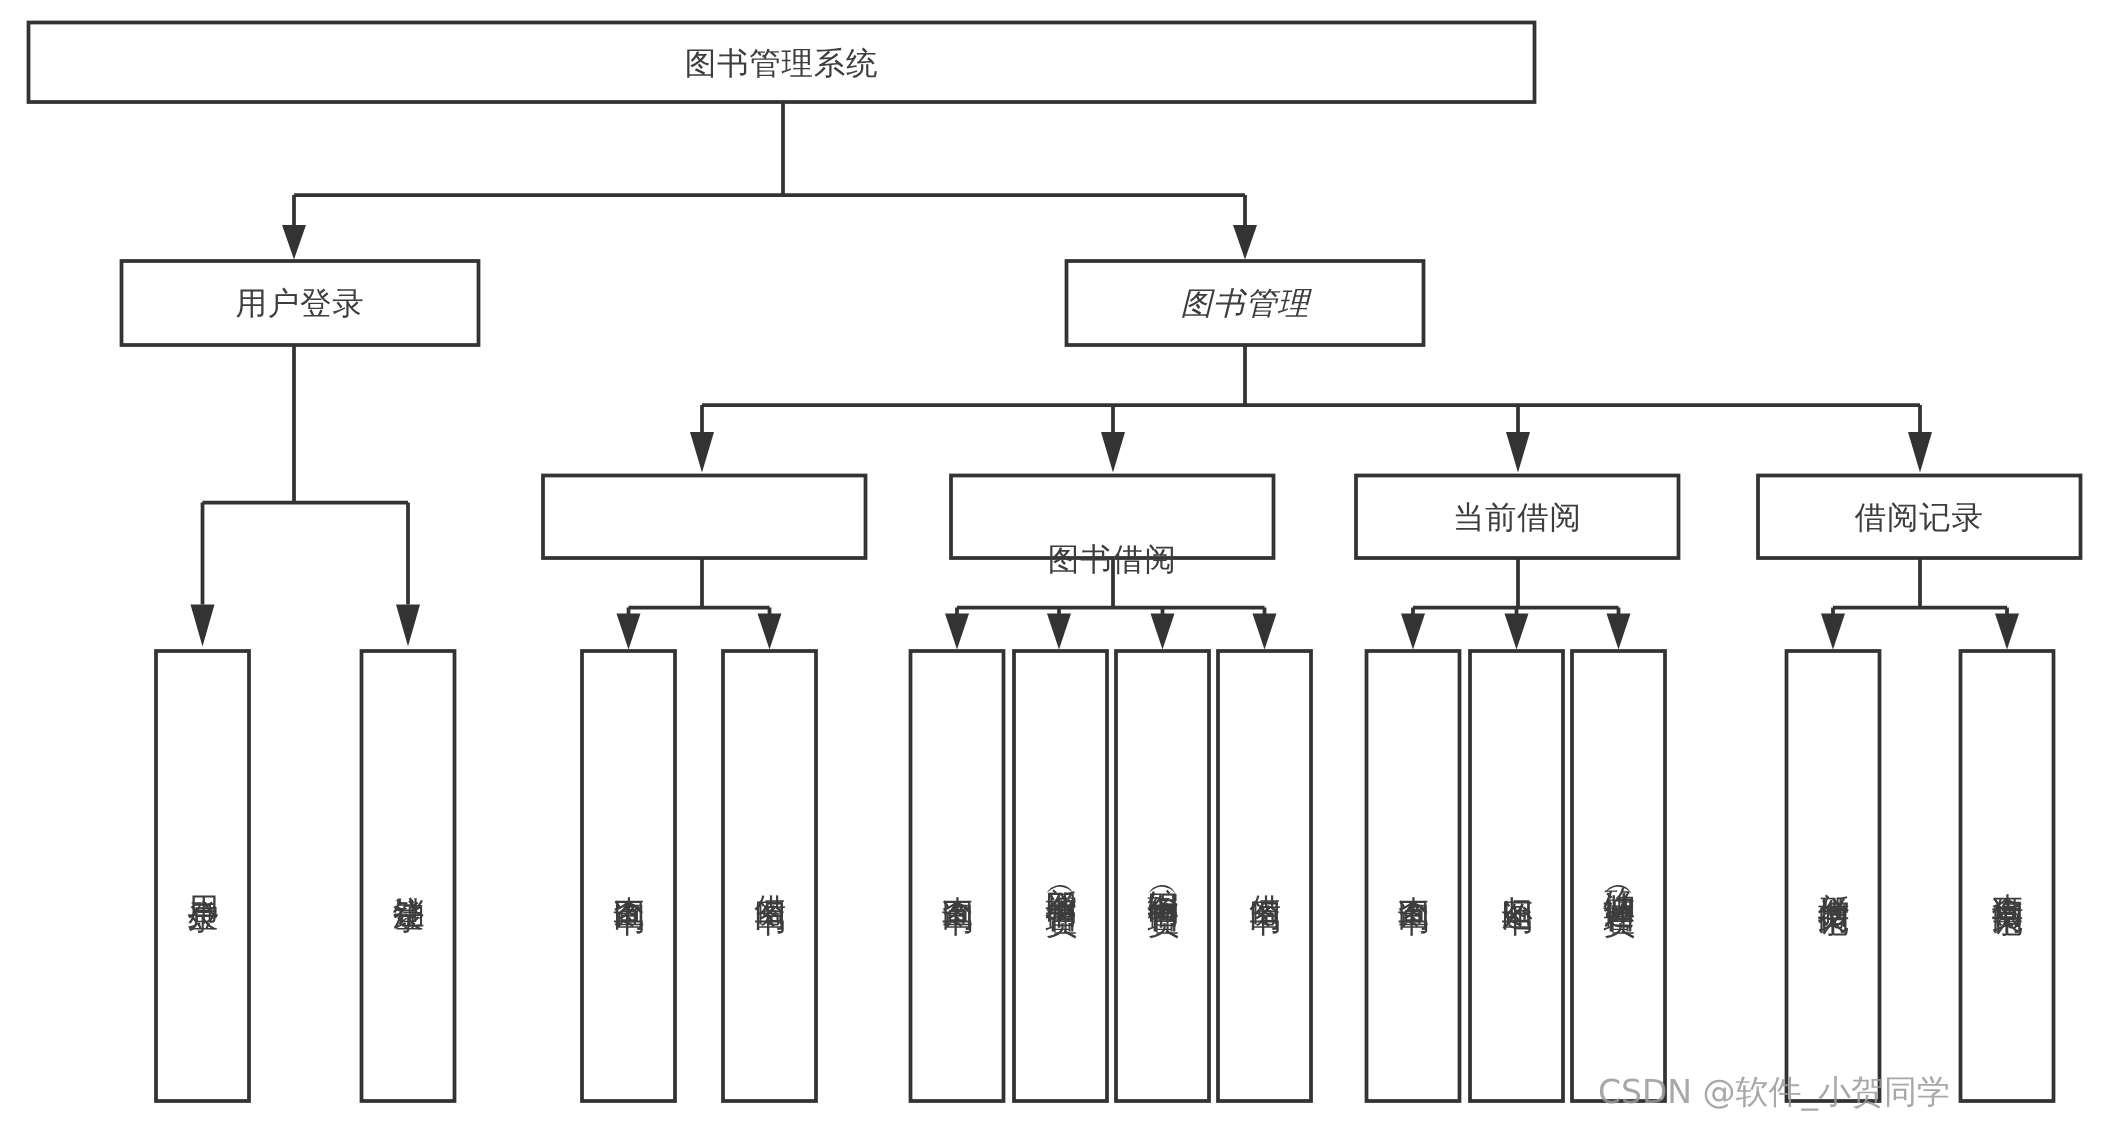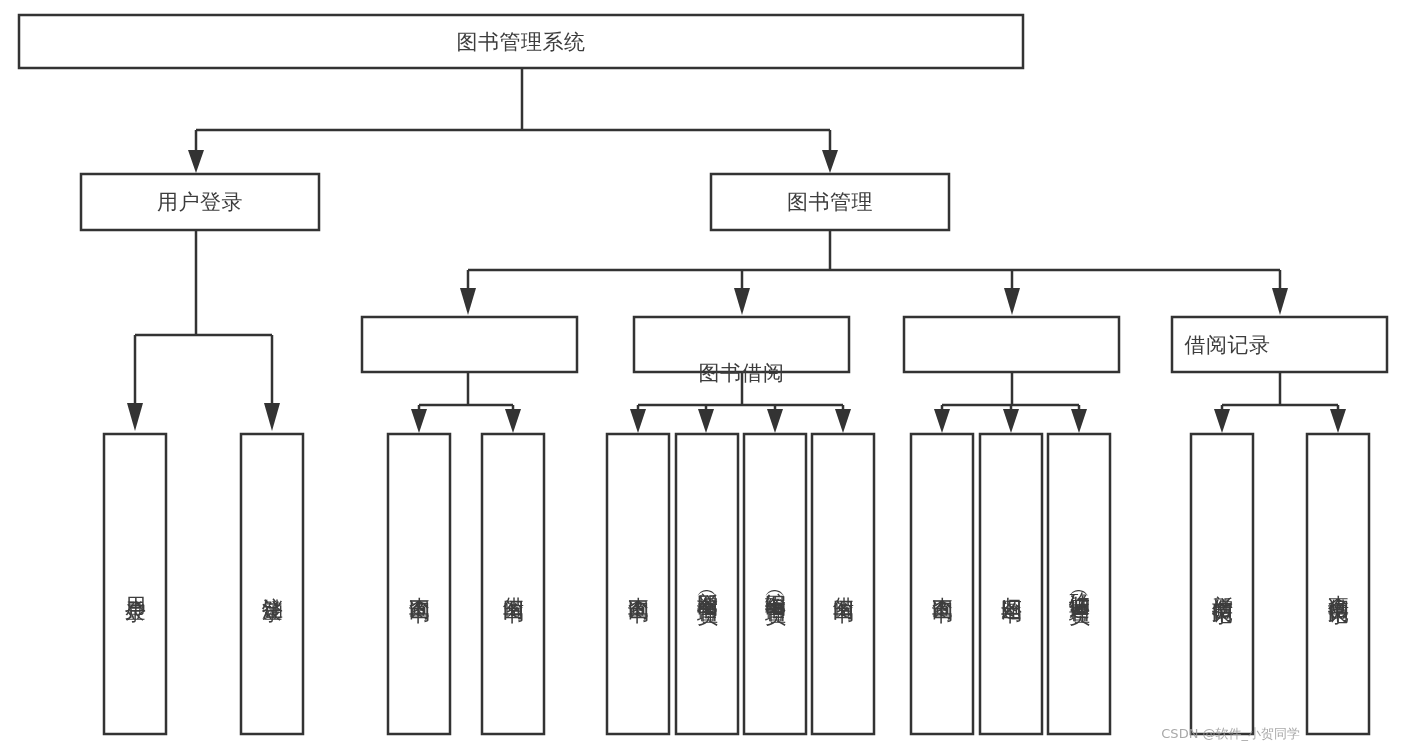--- a/index.html
+++ b/index.html
@@ -62,21 +62,21 @@
     writing-mode: vertical-rl;
     text-orientation: upright;
     letter-spacing: 2px;
     line-height: 1;
     pointer-events: none;
   }
   #watermark {
     position: absolute;
     right: 8px;
     bottom: 4px;
-    font-size: 13px;
+    font-size: 22px;
     color: #9a9a9a;
     opacity: 0.85;
     white-space: nowrap;
     pointer-events: none;
   }
 </style>
 </head>
 <body>
 
 <div id="diagram-root">
@@ -170,24 +170,25 @@
     <rect class="node-box" x="1048" y="434" width="62" height="300"></rect>
 
     <rect class="node-box" x="1191" y="434" width="62" height="300"></rect>
     <rect class="node-box" x="1307" y="434" width="62" height="300"></rect>
 
   </svg>
 
   <div class="node-label-h" style="left:19px; top:15px; width:1004px; height:53px;">图书管理系统</div>
 
   <div class="node-label-h" style="left:81px; top:174px; width:238px; height:56px;">用户登录</div>
-  <div class="node-label-h" style="left:711px; top:174px; width:238px; height:56px;">图书管理</div>
+  <div class="node-label-h" style="left:711px; top:174px; width:238px; height:56px;font-style:italic;">图书管理</div>
 
   <div class="node-label-h" style="left:634px; top:317px; width:215px; height:55px;margin-top:28px;">图书借阅</div>
-  <div class="node-label-h" style="left:1120px; top:317px; width:215px; height:55px;">借阅记录</div>
+  <div class="node-label-h" style="left:904px; top:317px; width:215px; height:55px;">当前借阅</div>
+  <div class="node-label-h" style="left:1172px; top:317px; width:215px; height:55px;">借阅记录</div>
 
   <div class="node-label-v" style="left:104px; top:434px; width:62px; height:300px;">用户登录</div>
   <div class="node-label-v" style="left:241px; top:434px; width:62px; height:300px;">注销登录</div>
 
   <div class="node-label-v" style="left:388px; top:434px; width:62px; height:300px;">查询图书</div>
   <div class="node-label-v" style="left:482px; top:434px; width:62px; height:300px;">借阅图书</div>
 
   <div class="node-label-v" style="left:607px; top:434px; width:62px; height:300px;">查询图书</div>
   <div class="node-label-v" style="left:676px; top:434px; width:62px; height:300px;">新增图书（管理员）</div>
   <div class="node-label-v" style="left:744px; top:434px; width:62px; height:300px;">编辑图书（管理员）</div>

